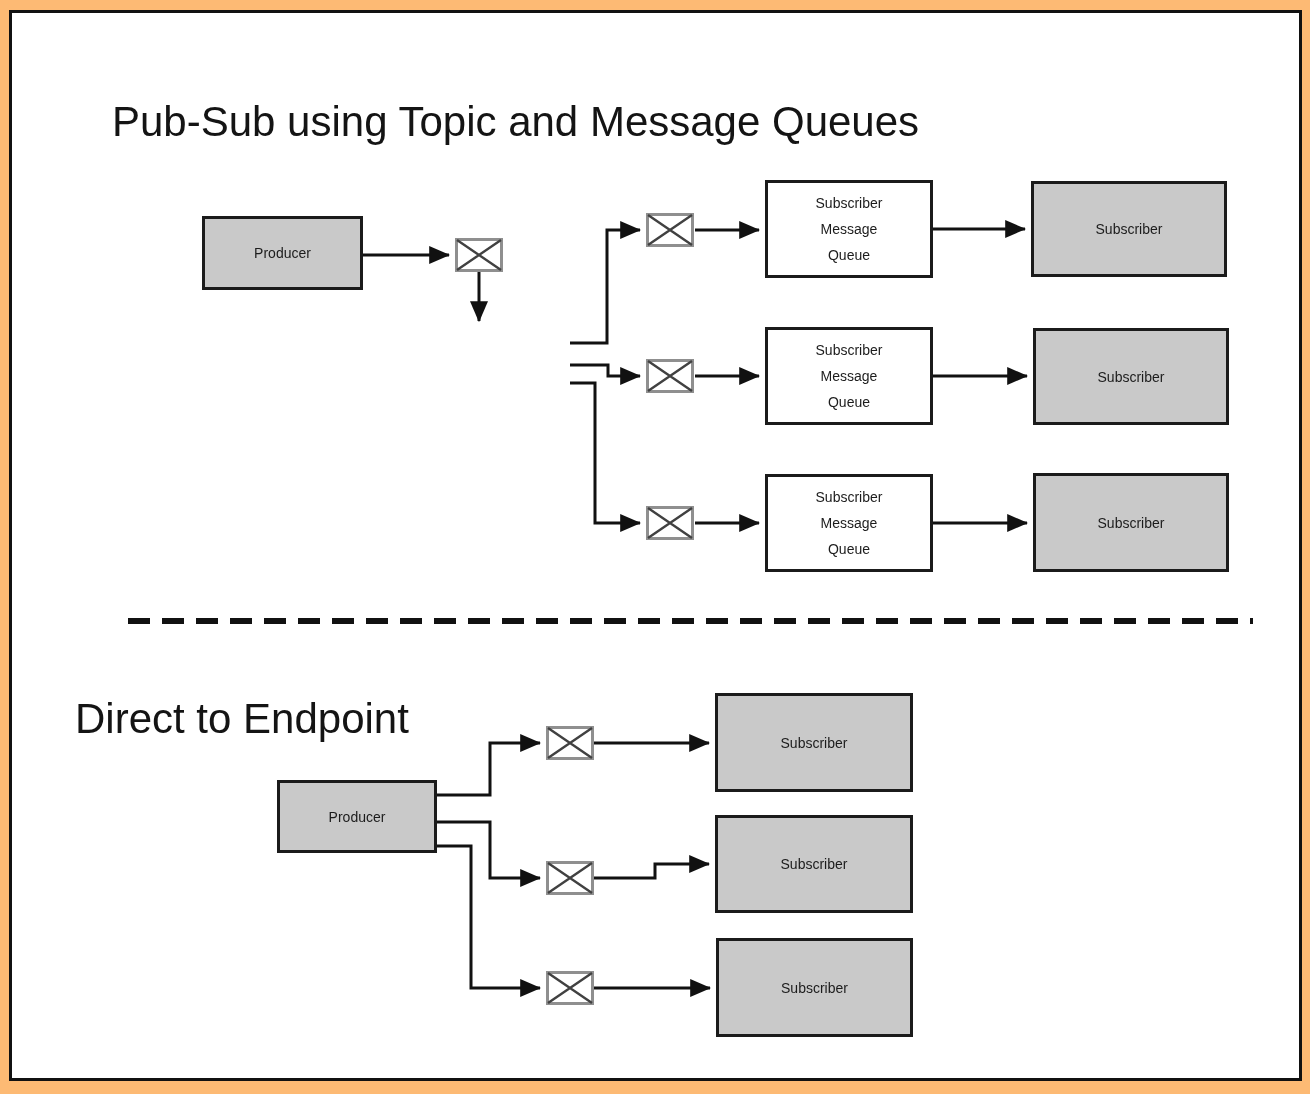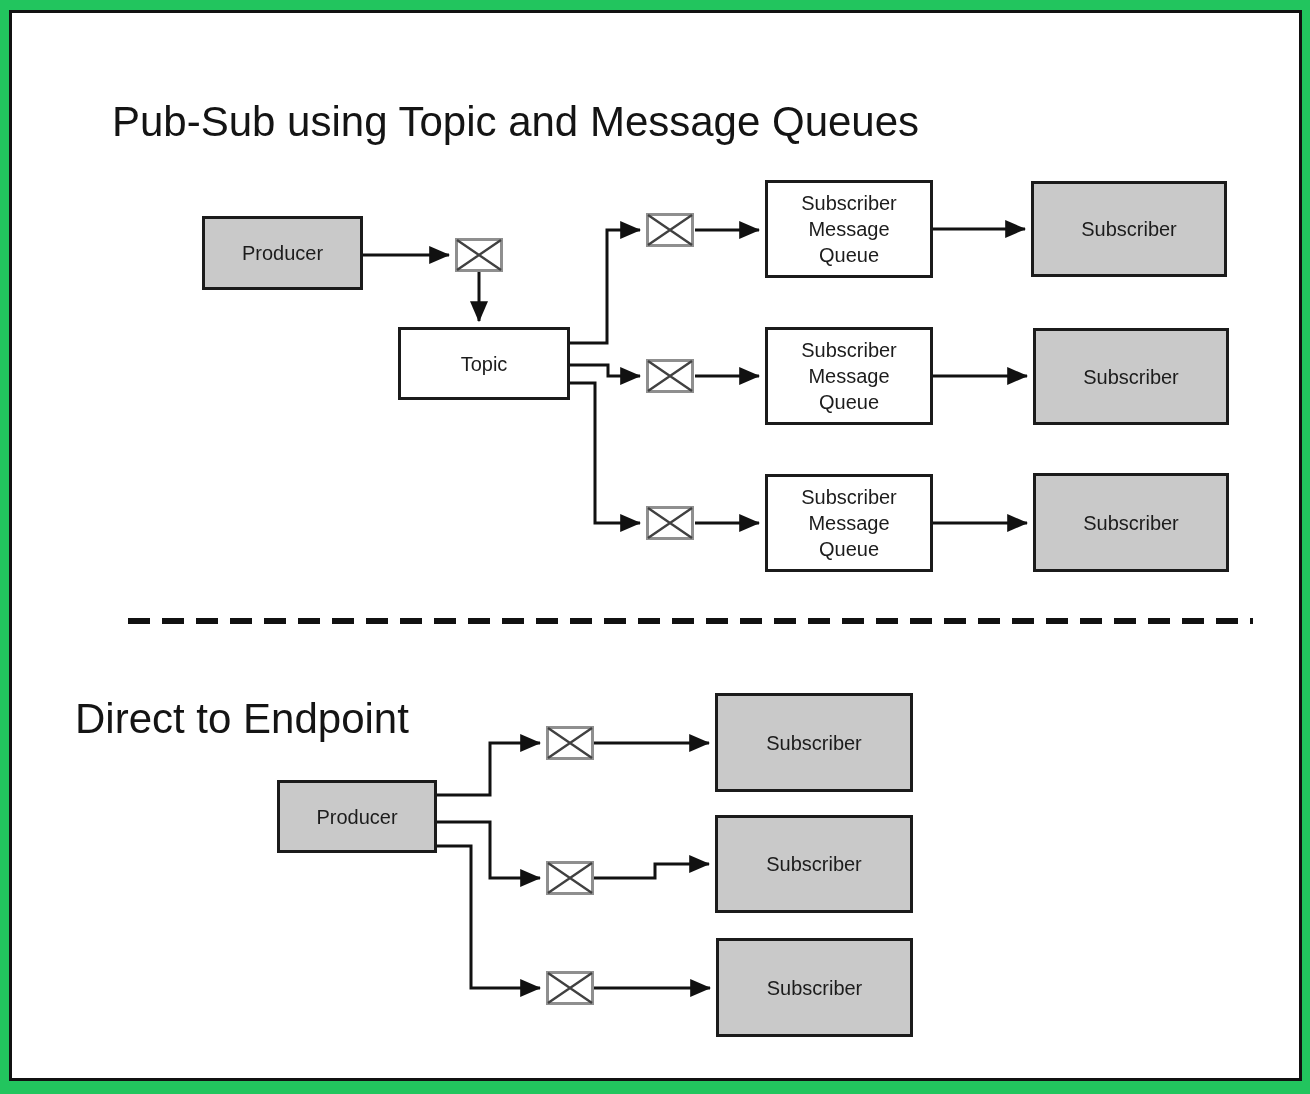--- a/index.html
+++ b/index.html
@@ -1,30 +1,30 @@
 <!DOCTYPE html>
 <html><head>
 <meta charset="utf-8">
 <style>
   html,body{margin:0;padding:0;background:#ffffff;}
   #stage{
-    position:relative;width:1310px;height:1094px;background:#22c55e;
+    position:relative;width:1310px;height:1094px;background:#fdba74;
     font-family:"Liberation Sans",sans-serif;color:#1a1a1a;overflow:hidden;
   }
   #frame{
     position:absolute;left:9px;top:10px;width:1287px;height:1065px;
     border:3px solid #111;background:#ffffff;
   }
   .section-title{
     position:absolute;font-size:42px;line-height:48px;color:#141414;
     white-space:nowrap;letter-spacing:0px;
   }
   .node{
     position:absolute;display:flex;align-items:center;justify-content:center;
-    text-align:center;font-size:20px;line-height:26px;color:#1c1c1c;
+    text-align:center;font-size:14px;line-height:26px;color:#1c1c1c;
     border:3px solid #1b1b1b;box-sizing:border-box;
   }
   .node.gray{background:#c9c9c9;}
   .node.white{background:#ffffff;}
   .env{position:absolute;}
   svg.layer{position:absolute;left:0;top:0;}
   .qline{display:block;}
 </style>
 </head>
 <body>
@@ -62,23 +62,20 @@
     <path d="M128,621 L1253,621" stroke="#111" stroke-width="6" stroke-dasharray="22 12" fill="none"></path>
   </svg>
 
   <div class="section-title" style="left:112px;top:98px;">Pub-Sub using Topic and Message Queues</div>
   <div class="section-title" style="left:75px;top:679px;margin-top:16px;">Direct to Endpoint</div>
 
   <div class="node gray" style="left:202px;top:216px;width:161px;height:74px;">
     <span>Producer</span>
   </div>
 
-  <div class="node white" style="left:398px;top:327px;width:172px;height:73px;">
-    <span>Topic</span>
-  </div>
 
   <div class="node white" style="left:765px;top:180px;width:168px;height:98px;">
     <span>
       <span class="qline">Subscriber</span>
       <span class="qline">Message</span>
       <span class="qline">Queue</span>
     </span>
   </div>
   <div class="node white" style="left:765px;top:327px;width:168px;height:98px;">
     <span>

